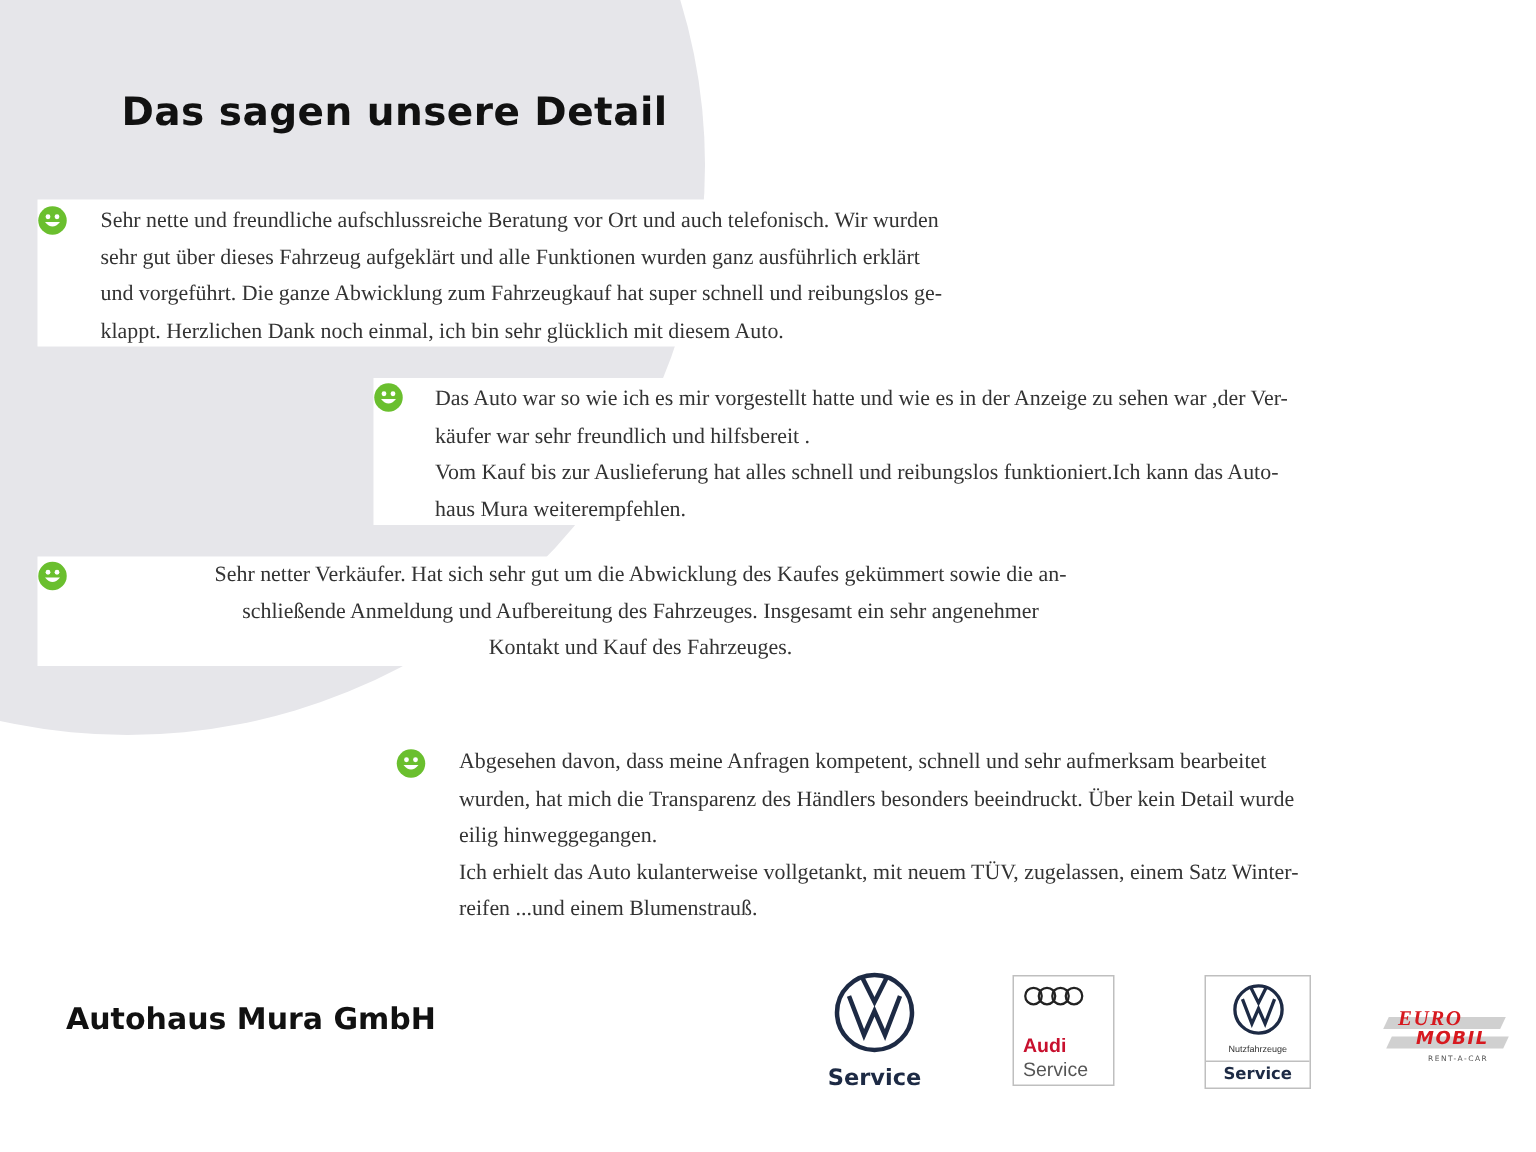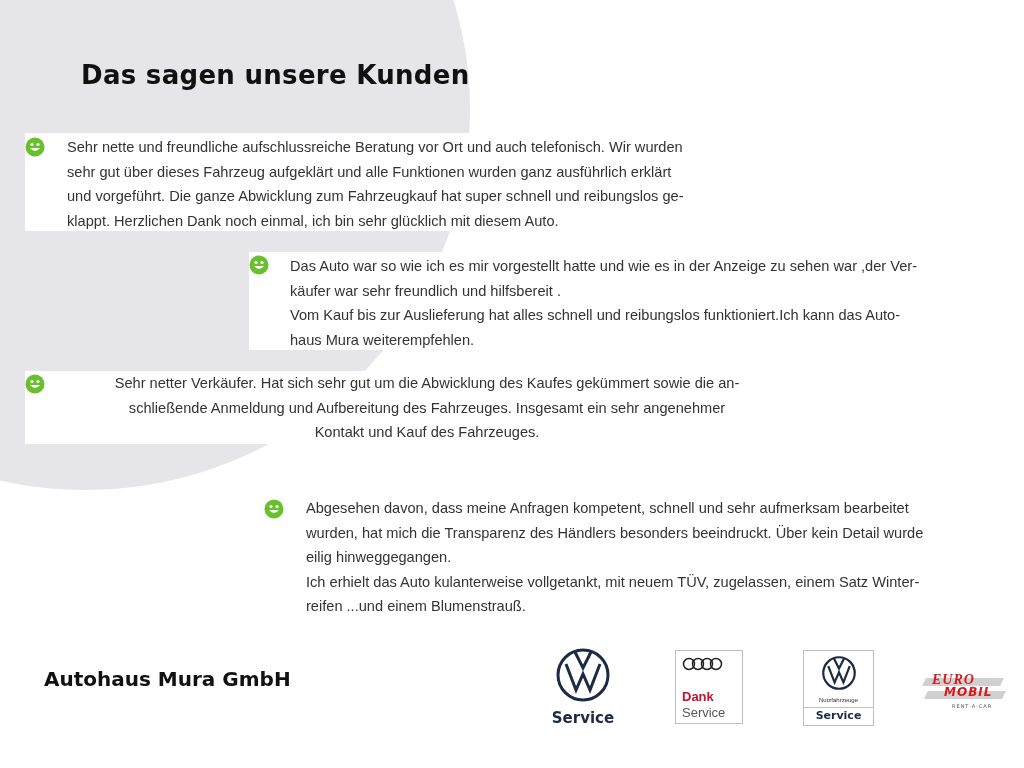--- a/index.html
+++ b/index.html
@@ -16,21 +16,21 @@
     font-family:"DejaVu Sans", sans-serif; font-weight:bold; font-size:26px;
     color:#111; letter-spacing:0.3px;
   }
   .review {
     position:absolute; background:#ffffff;
   }
   .review .smiley {
     position:absolute; width:20px; height:20px;
   }
   .review .text {
-    position:absolute; font-family:Liberation Sans, sans-serif;
+    position:absolute; font-family:Liberation Serif, serif;
     font-size:14.6px; line-height:24.5px; color:#333;
     white-space:pre-line;
   }
   #r1 { left:25px; top:133px; width:470px; height:98px; }
   #r1 .smiley { left:0; top:4px; }
   #r1 .text { left:42px; top:2px; width:720px; }
 
   #r2 { left:249px; top:252px; width:240px; height:98px; }
   #r2 .smiley { left:0; top:3px; }
   #r2 .text { left:41px; top:2px; width:720px; }
@@ -64,21 +64,21 @@
   .euromobil .stripe { position:absolute; background:#d0d0d0; height:8px; transform:skewX(-25deg); }
   .euromobil .w1 { position:absolute; left:10px; top:0; font-family:Liberation Serif, serif; font-style:italic; font-weight:bold; font-size:14px; color:#d7191f; letter-spacing:1px; }
   .euromobil .w2 { position:absolute; left:22px; top:13px; font-family:"DejaVu Sans", sans-serif; font-style:italic; font-weight:bold; font-size:12px; color:#d7191f; letter-spacing:1px; }
   .euromobil .w3 { position:absolute; left:30px; top:31px; font-family:"DejaVu Sans", sans-serif; font-size:5px; color:#555; letter-spacing:1px; }
 </style>
 </head>
 <body>
 
 <div class="bg-circle"></div>
 
-<h1 class="title">Das sagen unsere Kunden</h1>
+<h1 class="title">Das sagen unsere Detail</h1>
 
 <div class="review" id="r1">
   <svg class="smiley" viewBox="0 0 20 20">
     <circle cx="10" cy="10" r="9.5" fill="#6abf2e"></circle>
     <circle cx="7" cy="7.5" r="1.6" fill="#fff"></circle>
       <circle cx="13" cy="7.5" r="1.6" fill="#fff"></circle>
     <path d="M5 11 Q10 17 15 11 Z" fill="#fff"></path>
   </svg>
   <div class="text">Sehr nette und freundliche aufschlussreiche Beratung vor Ort und auch telefonisch. Wir wurden
 sehr gut über dieses Fahrzeug aufgeklärt und alle Funktionen wurden ganz ausführlich erklärt
@@ -136,21 +136,21 @@
   <div class="lbl">Service</div>
 </div>
 
 <div class="logo audi">
   <svg class="rings" width="42" height="14" viewBox="0 0 42 14">
     <circle cx="7" cy="7" r="5.5" fill="none" stroke="#222" stroke-width="1.5"></circle>
     <circle cx="16" cy="7" r="5.5" fill="none" stroke="#222" stroke-width="1.5"></circle>
     <circle cx="25" cy="7" r="5.5" fill="none" stroke="#222" stroke-width="1.5"></circle>
     <circle cx="34" cy="7" r="5.5" fill="none" stroke="#222" stroke-width="1.5"></circle>
   </svg>
-  <div class="brand">Dank</div>
+  <div class="brand">Audi</div>
   <div class="svc">Service</div>
 </div>
 
 <div class="logo vwn">
   <svg class="icon" width="34" height="34" viewBox="0 0 54 54">
     <circle cx="27" cy="27" r="25" fill="none" stroke="#1d2a44" stroke-width="3.5"></circle>
     <path d="M10 16 L20 42 L27 26 L34 42 L44 16" fill="none" stroke="#1d2a44" stroke-width="3.5"></path>
     <path d="M19 4 L27 20 L35 4" fill="none" stroke="#1d2a44" stroke-width="3.5"></path>
   </svg>
   <div class="small">Nutzfahrzeuge</div>

